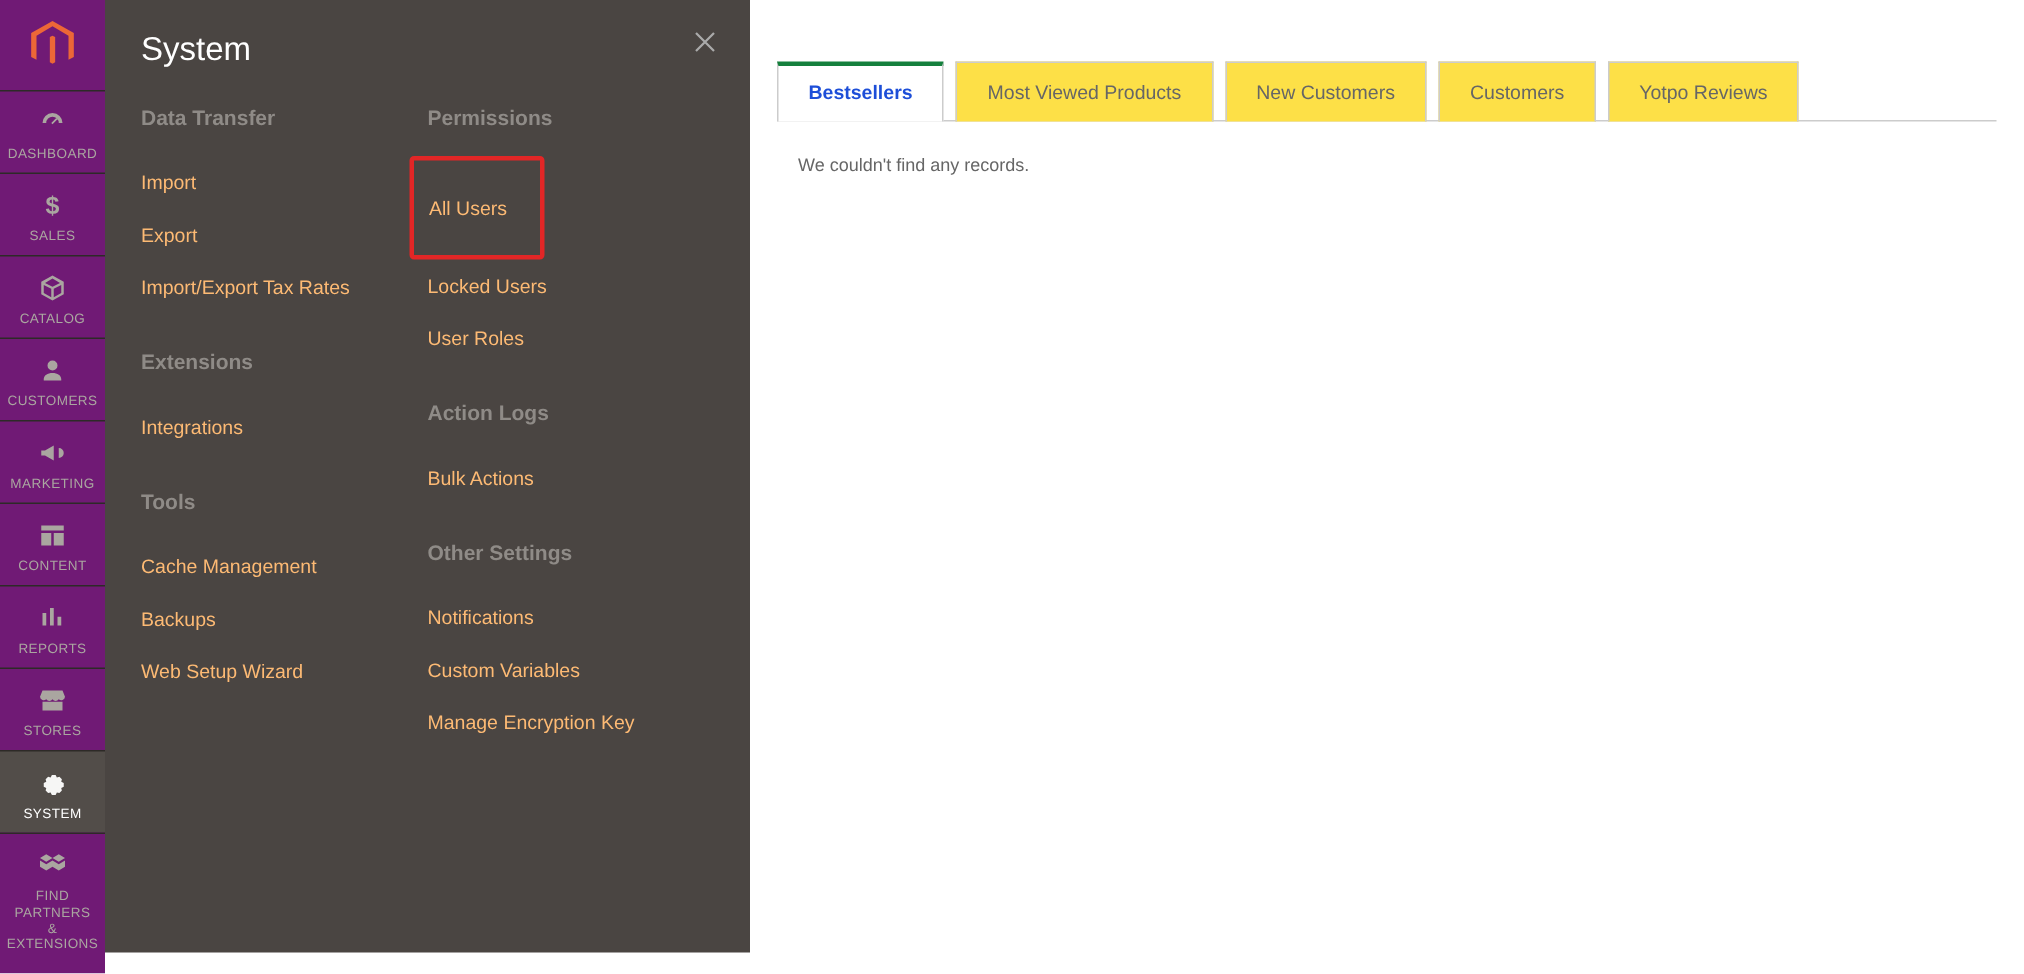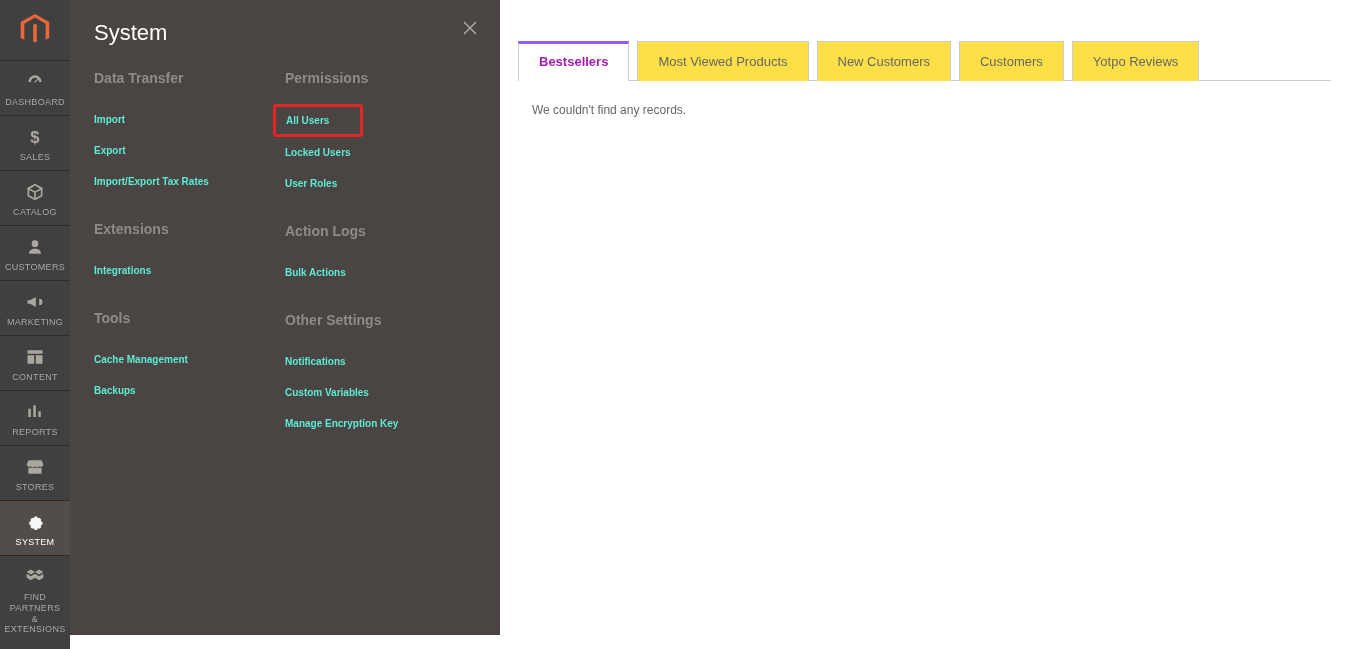--- a/index.html
+++ b/index.html
@@ -1,20 +1,20 @@
 <!DOCTYPE html>
 <html><head>
 <meta charset="utf-8">
 <style>
 * { margin: 0; padding: 0; box-sizing: border-box; font-family: 'Helvetica Neue', Helvetica, Arial, sans-serif; }
 body { background: #fff; width: 1349px; height: 649px; overflow: hidden; position: relative; }
 
 .sidebar {
   position: absolute; left: 0; top: 0; width: 70px; height: 649px;
-  background: #404040; display: flex; flex-direction: column; align-items: center;
+  background: #701a75; display: flex; flex-direction: column; align-items: center;
 }
 .logo { width: 70px; height: 60px; display: flex; align-items: center; justify-content: center; }
 .logo svg { width: 32px; height: 32px; }
 .nav-item {
   width: 70px; padding: 10px 0 8px; display: flex; flex-direction: column; align-items: center;
   color: #aaa6a0; font-size: 9px; cursor: pointer; text-align: center; border-top: 1px solid #2d2a27;
 }
 .nav-item.active { background: #524d49; color: #fff; }
 .nav-item .icon { font-size: 20px; margin-bottom: 4px; display: flex; align-items: center; justify-content: center; height: 22px; }
 .nav-item .label { letter-spacing: 0.3px; }
@@ -28,38 +28,38 @@
 .flyout-close {
   position: absolute; right: 18px; top: 16px; width: 24px; height: 24px;
   display: flex; align-items: center; justify-content: center; cursor: pointer; color: #aaa;
 }
 .flyout-close svg { width: 16px; height: 16px; }
 .flyout-cols { display: flex; padding: 0 24px; }
 .flyout-col { flex: 1; }
 .flyout-heading { color: #8f8b87; font-size: 14px; font-weight: 600; margin-top: 24px; margin-bottom: 18px; }
 .flyout-heading:first-child { margin-top: 4px; }
 .flyout-link {
-  display: block; color: #5eead4; font-size: 10px; font-weight: 700;
+  display: block; color: #fdba74; font-size: 13px; font-weight: 400;
   padding: 10px 0; cursor: pointer;
 }
 .flyout-link.highlighted {
   border: 3px solid #e22626; border-radius: 3px;
-  padding: 8px 10px; margin-left: -12px; width: 90px; text-align: left;
+  padding: 24px 10px; margin-left: -12px; width: 90px; text-align: left;
 }
 
 .main { position: absolute; left: 500px; top: 0; right: 0; padding: 40px 18px 0; }
 .tabs { display: flex; gap: 8px; border-bottom: 1px solid #ccc; }
 .tab {
   background: #fde047; border: 1px solid #ccc; border-bottom: none;
   padding: 12px 20px; font-size: 13px; color: #666; cursor: pointer;
   position: relative; top: 1px;
 }
 .tab.active {
-  background: #fff; color: #a21caf; font-weight: 600;
-  border-top: 3px solid #8b5cf6; padding-top: 10px;
+  background: #fff; color: #1d4ed8; font-weight: 600;
+  border-top: 3px solid #15803d; padding-top: 10px;
 }
 .tab-content { padding: 22px 14px; font-size: 12px; color: #666; }
 </style>
 </head>
 <body>
 
 <div class="sidebar">
   <div class="logo">
     <svg viewBox="0 0 32 36">
       <path fill="#ec6737" d="M16 0L0 9v18l4 2V11l12-7 12 7v18l4-2V9L16 0z"></path>
@@ -161,20 +161,21 @@
       <div class="flyout-col">
         <div class="flyout-heading">Data Transfer</div>
         <a class="flyout-link">Import</a>
         <a class="flyout-link">Export</a>
         <a class="flyout-link">Import/Export Tax Rates</a>
         <div class="flyout-heading">Extensions</div>
         <a class="flyout-link">Integrations</a>
         <div class="flyout-heading">Tools</div>
         <a class="flyout-link">Cache Management</a>
         <a class="flyout-link">Backups</a>
+        <a class="flyout-link">Web Setup Wizard</a>
       </div>
       <div class="flyout-col">
         <div class="flyout-heading">Permissions</div>
         <a class="flyout-link highlighted">All Users</a>
         <a class="flyout-link">Locked Users</a>
         <a class="flyout-link">User Roles</a>
         <div class="flyout-heading">Action Logs</div>
         <a class="flyout-link">Bulk Actions</a>
         <div class="flyout-heading">Other Settings</div>
         <a class="flyout-link">Notifications</a>

